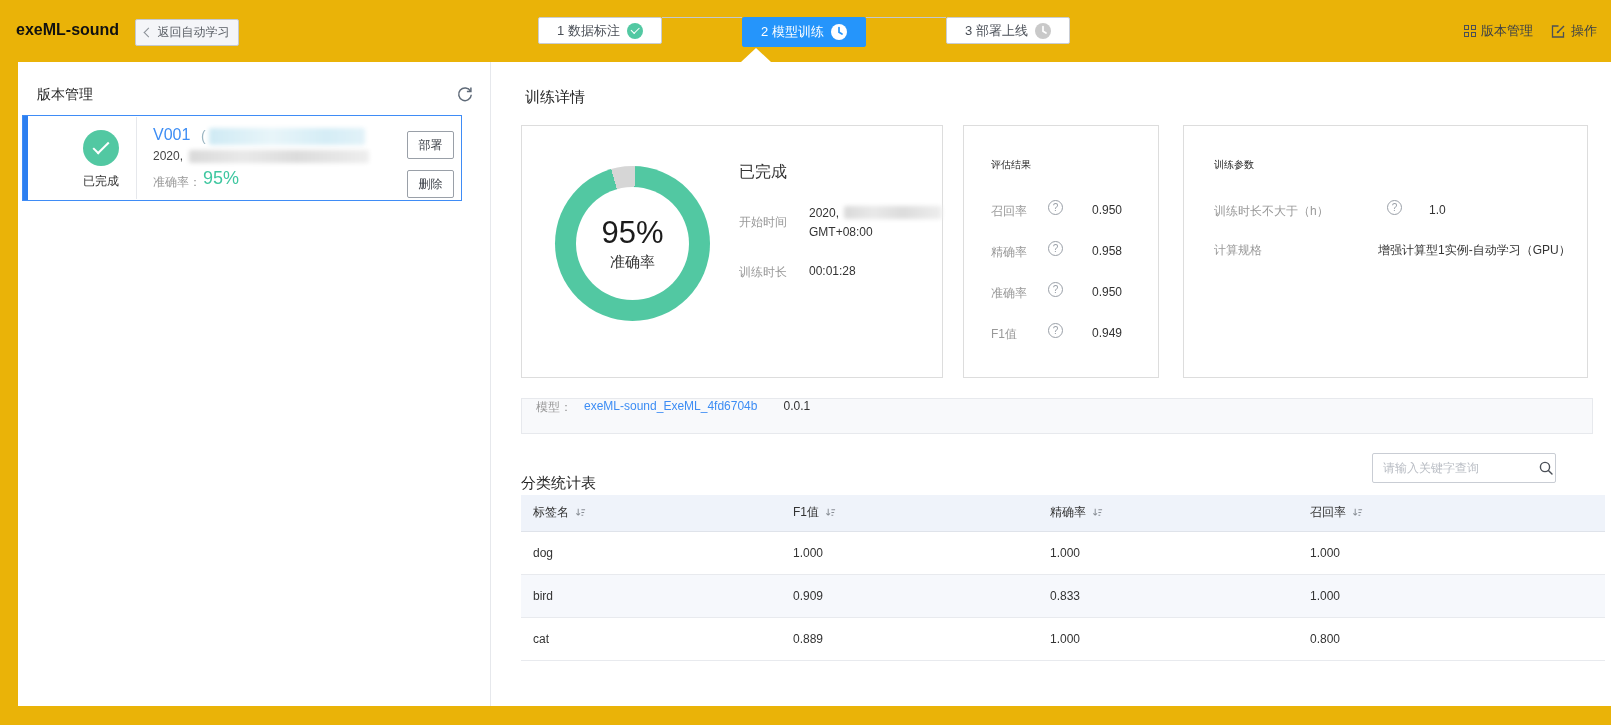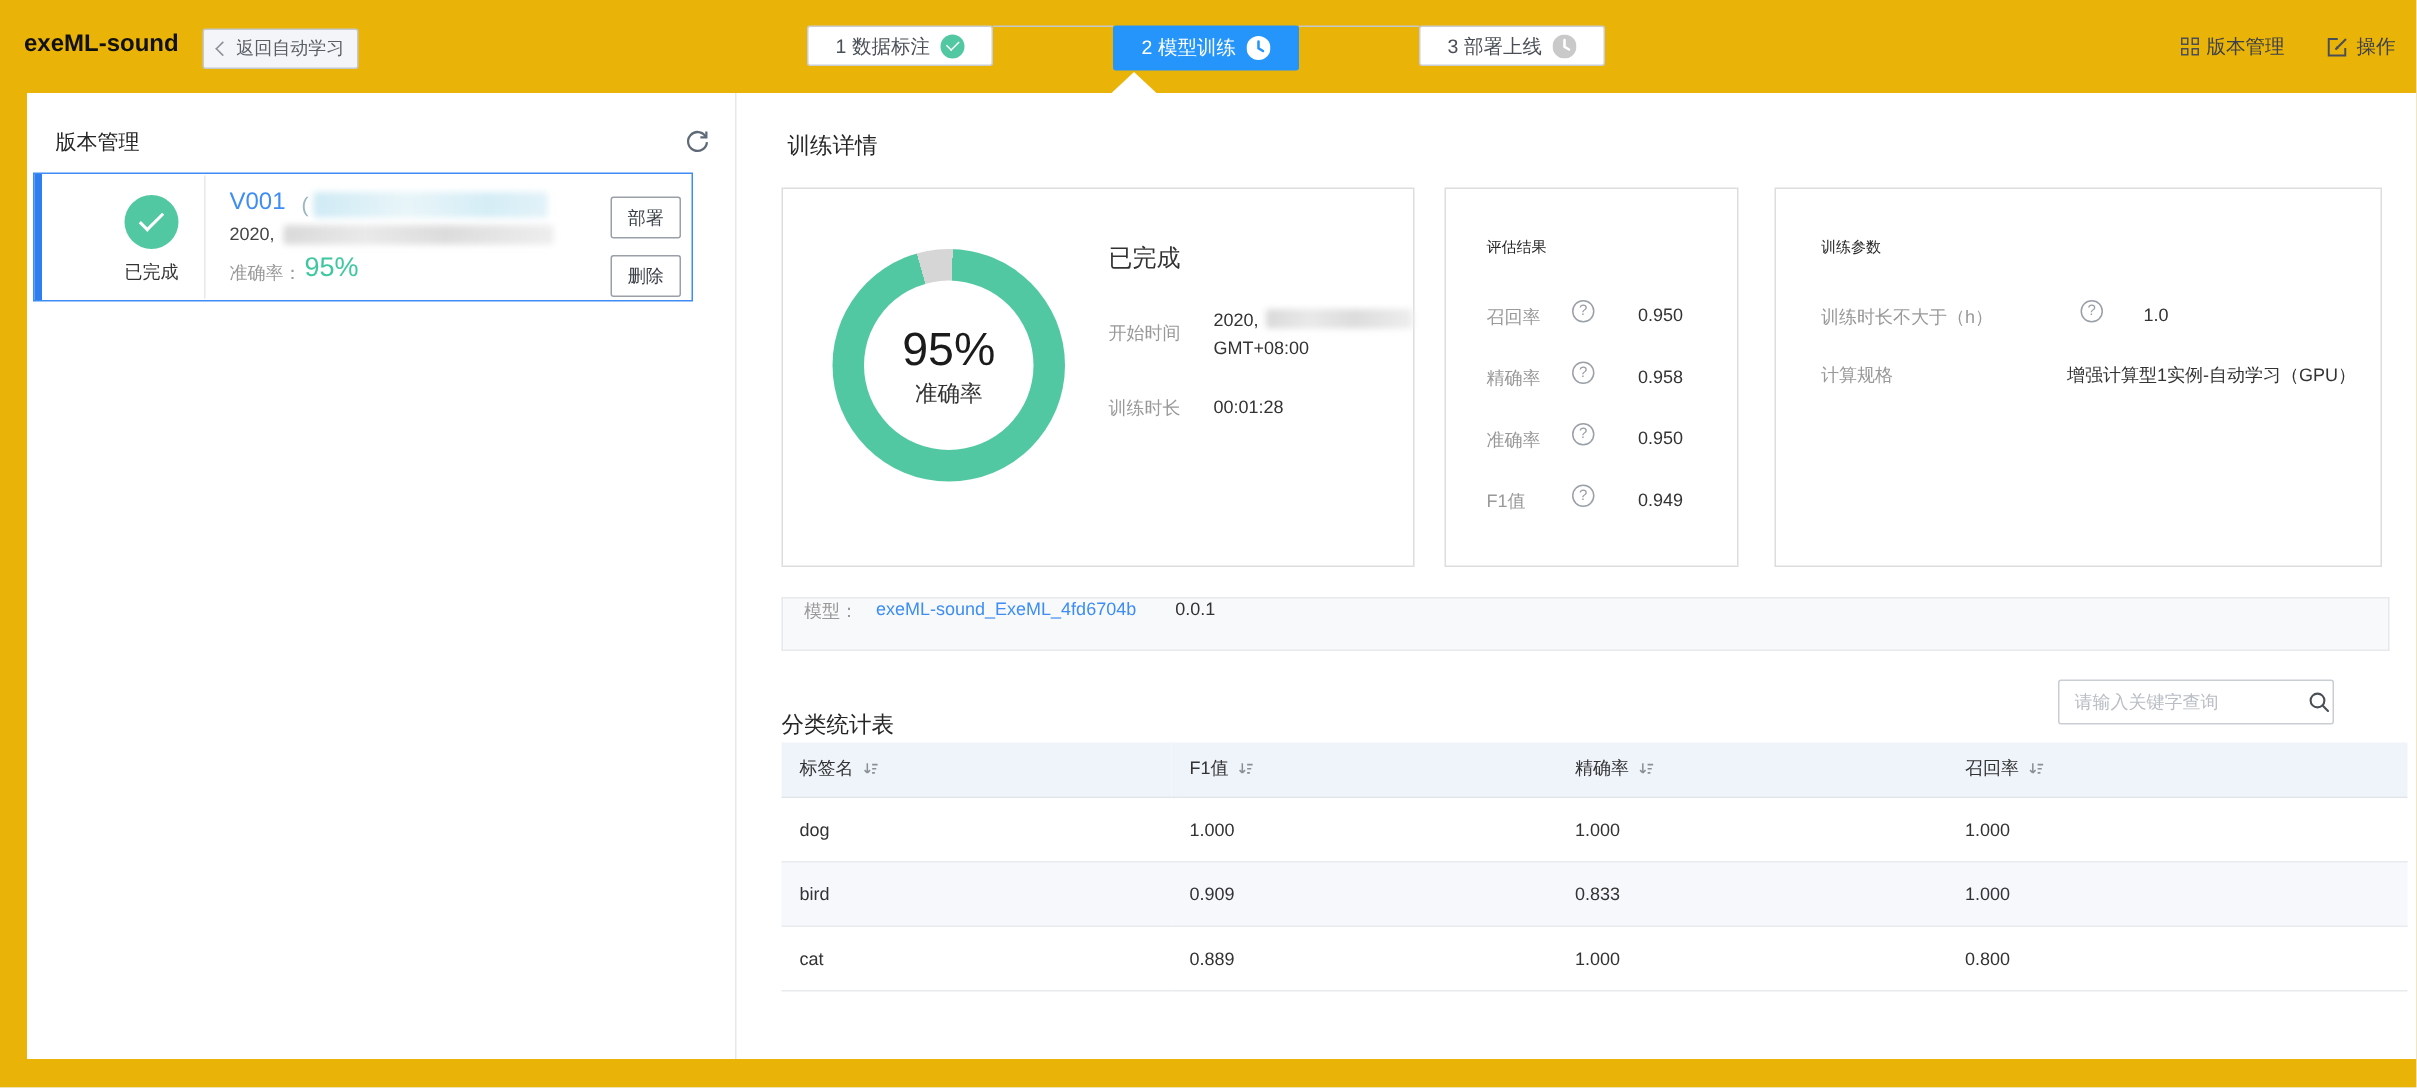--- a/index.html
+++ b/index.html
@@ -24,21 +24,21 @@
     height:27px; width:124px; border-radius:2px; display:flex; align-items:center; justify-content:center; gap:7px;
     background:#fff; border:1px solid #c9cdd4; color:#4a4f57; font-size:13px; cursor:pointer;
   }
   .step.active { height:30px; background:#2595fb; border-color:#2595fb; color:#fff; }
   .connector { width:80px; height:0; border-top:1px solid #c3c7ce; }
   .check-circle { width:16px; height:16px; border-radius:50%; background:#52c8a2; position:relative; }
   .check-circle::after { content:""; position:absolute; left:4px; top:4.5px; width:7px; height:3.5px;
     border-left:1.8px solid #fff; border-bottom:1.8px solid #fff; transform:rotate(-45deg); }
   .topnav { position:absolute; right:14px; top:22px; display:flex; align-items:center; gap:8px; font-size:13px; color:#3c4048; }
   .topnav .item { display:flex; align-items:center; gap:5px; cursor:pointer; }
-  .topnav .item + .item { margin-left:20px; }
+  .topnav .item + .item { margin-left:10px; }
   .grid-icon { display:grid; grid-template-columns:5px 5px; grid-template-rows:5px 5px; gap:2px; }
   .grid-icon i { border:1.2px solid #4a4f57; display:block; }
   .pointer-up {
     position:absolute; left:741px; top:48px; width:0; height:0;
     border-left:15px solid transparent; border-right:15px solid transparent; border-bottom:14px solid #fff;
   }
   
   .content { position:absolute; left:18px; top:62px; right:0; height:644px; background:#fff; }
   .vdivider { position:absolute; left:472px; top:0; bottom:0; width:1px; background:#e6e8ec; }
   

